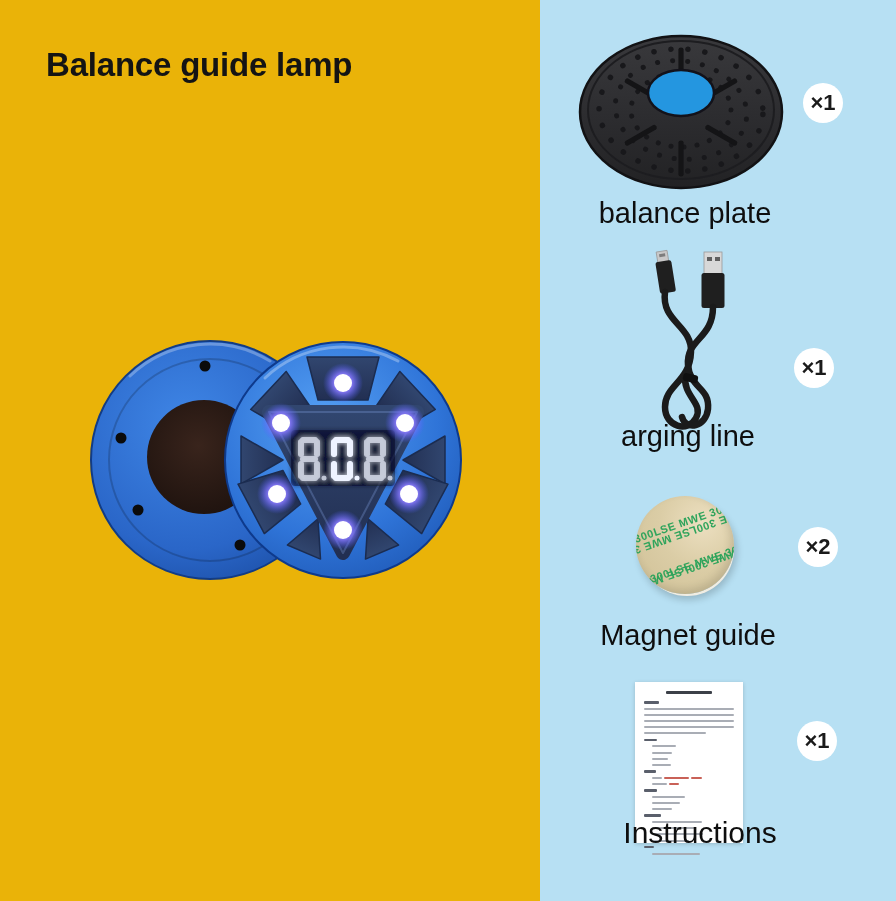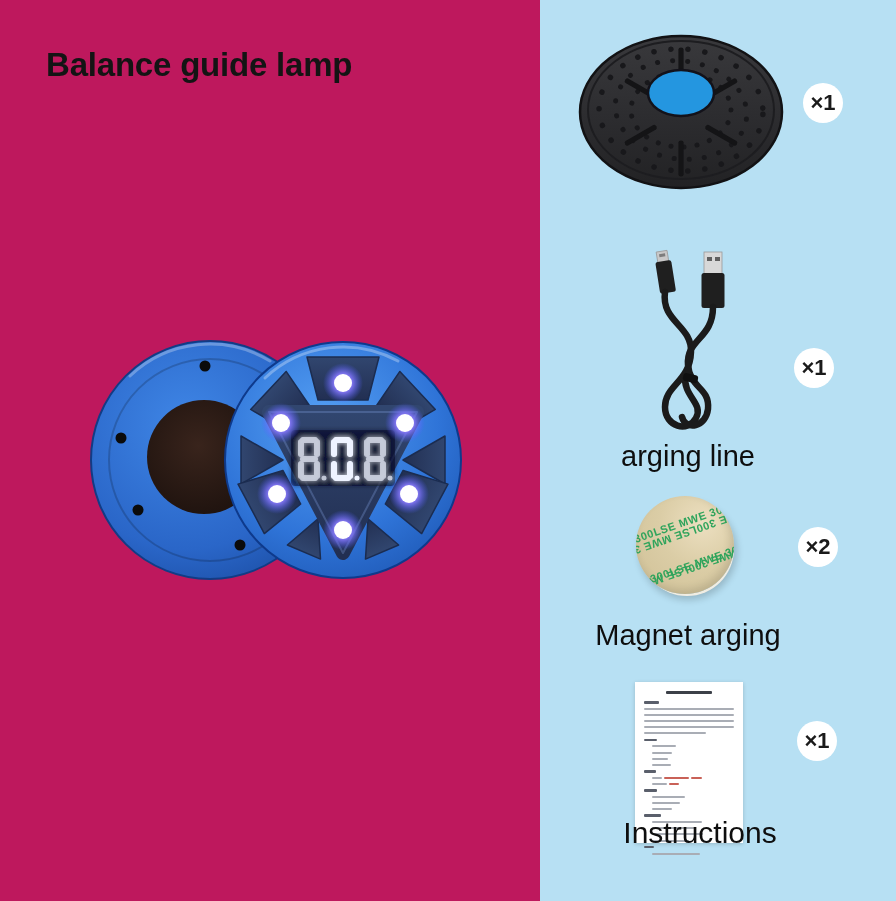--- a/index.html
+++ b/index.html
@@ -1,16 +1,16 @@
 <!DOCTYPE html>
 <html><head>
 <meta charset="utf-8">
 <style>
   html,body{margin:0;padding:0;background:#e8e8e8;}
-  .stage{position:relative;width:896px;height:901px;background:#be185d;overflow:hidden;
+  .stage{position:relative;width:896px;height:901px;background:#eab308;overflow:hidden;
          font-family:"Liberation Sans",sans-serif;}
   .panel{position:absolute;left:540px;top:0;width:356px;height:901px;}
   .page-title{position:absolute;left:46px;top:46px;font-size:33px;font-weight:600;
               color:#141414;letter-spacing:-0.2px;}
   .acc-label{position:absolute;text-align:center;font-size:29px;font-weight:500;color:#0e0e0e;}
   .badge{position:absolute;width:40px;height:40px;border-radius:50%;background:#ffffff;
          display:flex;align-items:center;justify-content:center;font-size:22px;font-weight:700;
          color:#1a1a1a;}
   svg{display:block}
   
@@ -304,17 +304,18 @@
   <div class="badge" style="left:794px;top:348px">
       <span>×1</span>
     </div>
   <div class="badge" style="left:798px;top:527px">
       <span>×2</span>
     </div>
   <div class="badge" style="left:797px;top:721px">
       <span>×1</span>
     </div>
 
-  <div class="acc-label" style="left:560px;top:440px;width:256px">arging line</div>
-  <div class="acc-label" style="left:560px;top:619px;width:256px">Magnet arging</div>
+  <div class="acc-label" style="left:560px;top:197px;width:250px">balance plate</div>
+  <div class="acc-label" style="left:560px;top:420px;width:256px">arging line</div>
+  <div class="acc-label" style="left:560px;top:619px;width:256px">Magnet guide</div>
   <div class="acc-label" style="left:575px;top:816px;width:250px;font-size:30px">Instructions</div>
 
 </div>
 
 </body></html>

